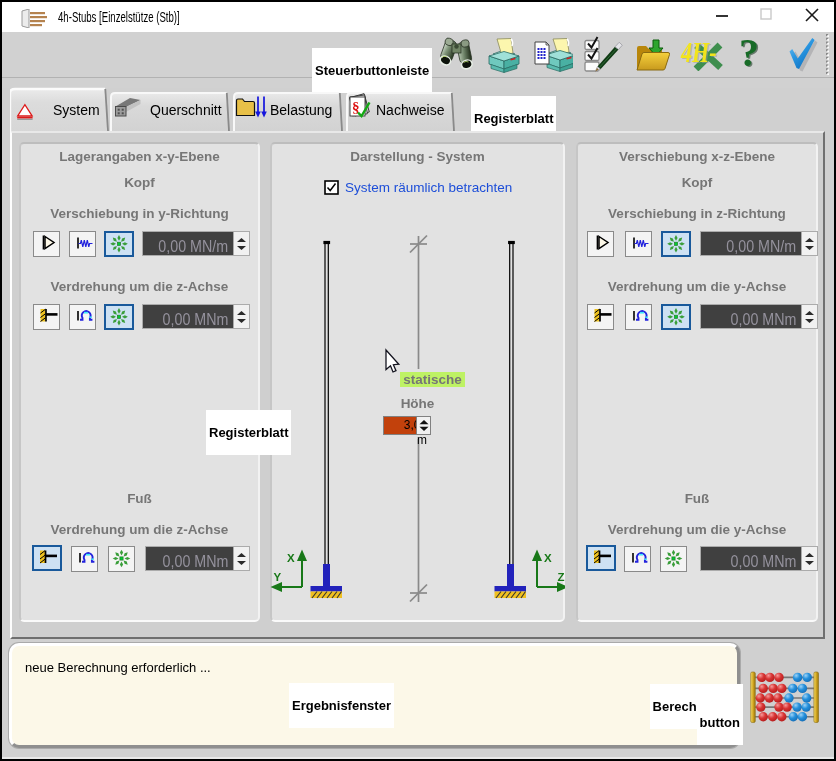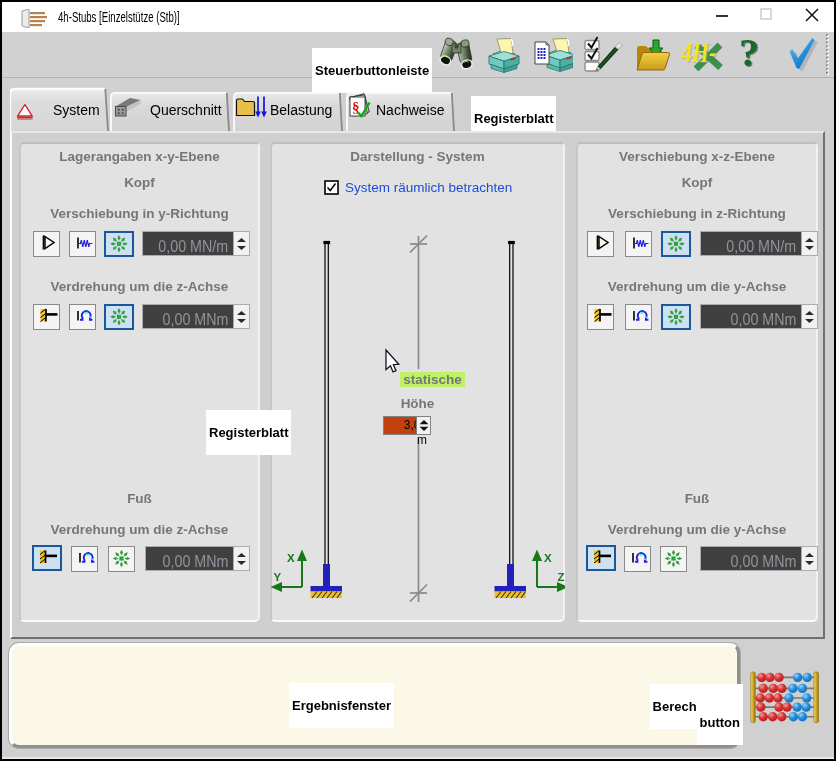--- a/index.html
+++ b/index.html
@@ -598,20 +598,21 @@
           <svg width="13" height="18" viewBox="0 0 13 18">
             <polygon points="2,6.9 11,6.9 6.5,2.9" fill="#2a2a2a"></polygon>
             <polygon points="2,11.1 11,11.1 6.5,15.1" fill="#2a2a2a"></polygon>
           </svg>
         </span>
       </div>
   </div>
   <div class="abs lbl" style="left:206px;top:410px;">Registerblatt</div>
 
   <div class="abs" style="left:9px;top:643px;width:731px;height:105px;background:#fcf8e8;border-radius:10px;border-top:3px solid #ffffff;border-left:3px solid #ffffff;border-right:3px solid #8f8f8f;border-bottom:3px solid #8f8f8f;box-sizing:border-box;box-shadow:0 0 0 1px #aaaaaa;"></div>
+  <div class="abs" style="left:25px;top:660px;font-size:13px;color:#000;">neue Berechnung erforderlich ...</div>
   <div class="abs lbl" style="left:289px;top:683px;">Ergebnisfenster</div>
   <div class="abs lbl" style="right:93px;top:684px;">Berechnungs-</div>
   <div class="abs lbl" style="right:93px;top:700px;text-align:right;">button</div>
   <div class="abs" style="left:2px;top:757px;width:832px;height:2px;background:#e8e8e8;z-index:55;"></div>
   <div id="winborder"></div>
   <div id="abacus">
   <svg class="abs" style="left:748px;top:668px" width="74" height="60" viewBox="0 0 74 60">
     <defs>
       <radialGradient id="rb" cx="0.35" cy="0.3" r="0.8">
             <stop offset="0" stop-color="#f59a9a"></stop>

